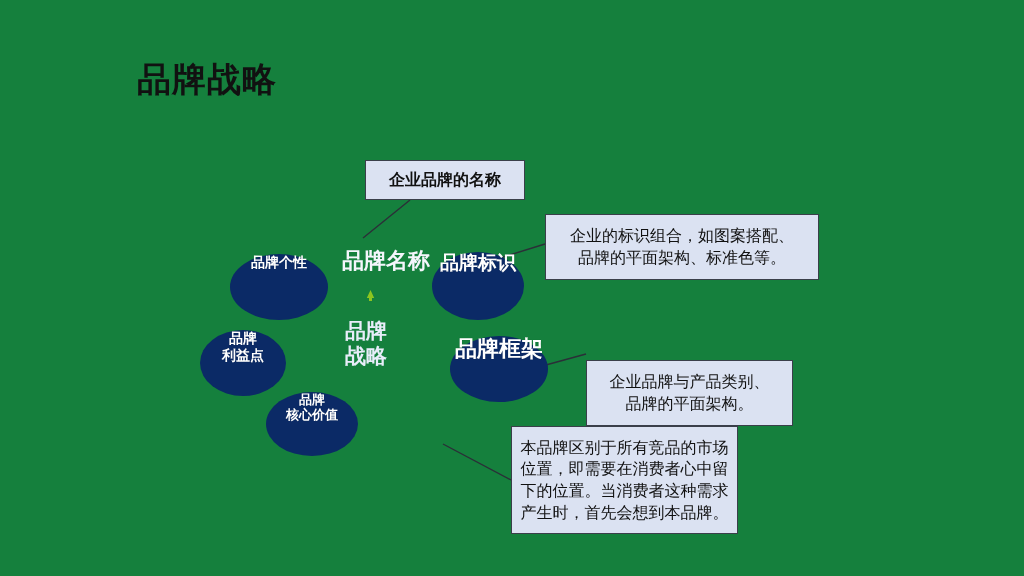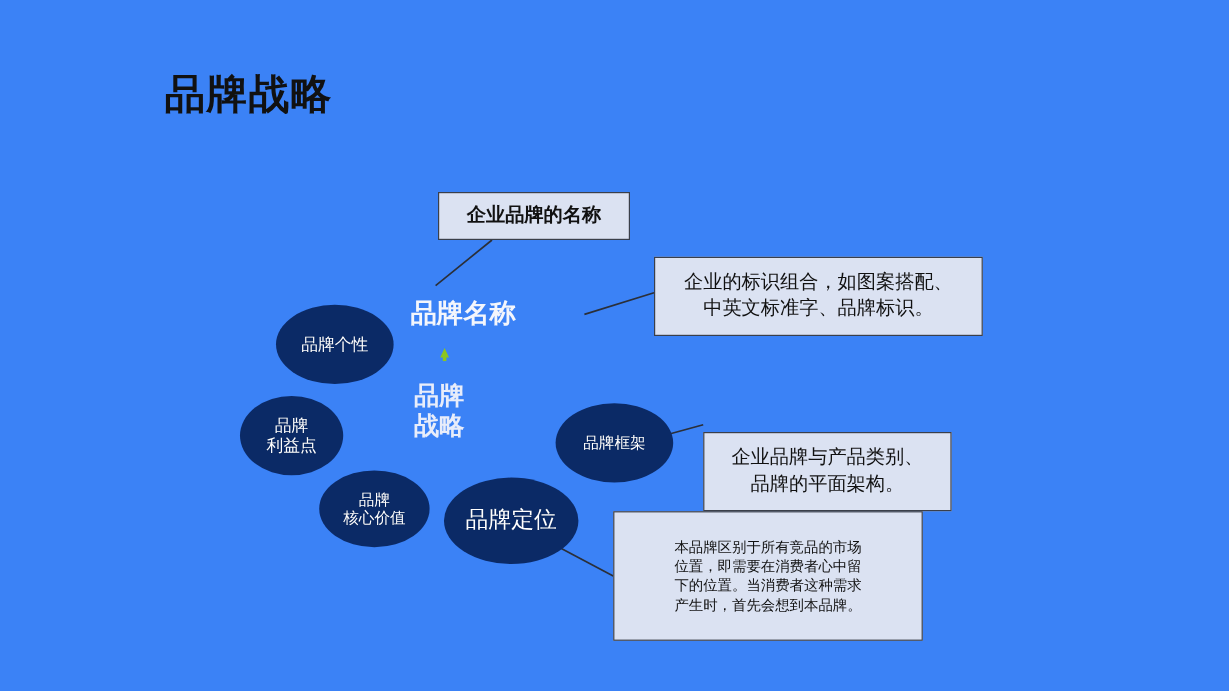--- a/index.html
+++ b/index.html
@@ -12,21 +12,21 @@
     height: 576px;
     background: #dbe2f2;
     font-family: "Liberation Sans", "DejaVu Sans", sans-serif;
     overflow: hidden;
     position: relative;
   }
   #slide {
     position: relative;
     width: 1024px;
     height: 576px;
-    background: #3b82f6;
+    background: #15803d;
     overflow: hidden;
   }
 
   
   #slide-title {
     position: absolute;
     left: 137px;
     top: 57px;
     font-size: 34px;
     font-weight: bold;
@@ -45,40 +45,40 @@
     height: 576px;
     pointer-events: none;
   }
 
   
   .node {
     position: absolute;
     background: #0b2a66;
     border-radius: 50%;
     display: flex;
-    align-items: center;
+    align-items: flex-start;
     justify-content: center;
     color: #ffffff;
-    font-weight: normal;
+    font-weight: bold;
     text-align: center;
     line-height: 1.18;
     box-sizing: border-box;
   }
   .node .node-label {
     display: block;
     white-space: pre-line;
     text-shadow: 0 0 1px rgba(0,0,0,0.25);
   }
 
   
   #node-personality   { left: 230px; top: 254px; width: 98px;  height: 66px;  font-size: 14px; }
   #node-benefit       { left: 200px; top: 330px; width: 86px;  height: 66px;  font-size: 14px; }
   #node-corevalue     { left: 266px; top: 392px; width: 92px;  height: 64px;  font-size: 13px; }
   #node-positioning   { left: 370px; top: 398px; width: 112px; height: 72px;  font-size: 19px; }
-  #node-framework     { left: 463px; top: 336px; width: 98px;  height: 66px;  font-size: 13px; }
+  #node-framework     { left: 450px; top: 336px; width: 98px;  height: 66px;  font-size: 22px; }
   #node-logo          { left: 432px; top: 252px; width: 92px;  height: 68px;  font-size: 19px; }
 
   
   #node-framework .node-label { white-space: nowrap; }
   #node-logo .node-label      { white-space: nowrap; }
   #node-positioning .node-label { white-space: nowrap; }
 
   
   .ghost-label {
     position: absolute;
@@ -126,21 +126,21 @@
     padding: 4px 8px;
   }
   .callout .callout-text {
     display: block;
     white-space: pre-line;
   }
 
   #callout-name      { left: 365px; top: 160px; width: 160px; height: 40px;  font-size: 16px; font-weight: bold; }
   #callout-logo      { left: 545px; top: 214px; width: 274px; height: 66px;  font-size: 16px; }
   #callout-framework { left: 586px; top: 320px; width: 207px; height: 66px;  font-size: 16px; margin-top: 40px; }
-  #callout-position  { left: 511px; top: 426px; width: 258px; height: 108px; font-size: 12px; }
+  #callout-position  { left: 511px; top: 426px; width: 227px; height: 108px; font-size: 16px; }
 </style>
 </head>
 <body>
 
 <div id="slide">
 
   <div id="slide-title">品牌战略</div>
 
   <svg id="connectors" viewBox="0 0 1024 576" xmlns="http://www.w3.org/2000/svg">
 
@@ -169,36 +169,36 @@
   <div class="node" id="node-benefit">
     <span class="node-label">品牌
 利益点</span>
   </div>
 
   <div class="node" id="node-corevalue">
     <span class="node-label">品牌
 核心价值</span>
   </div>
 
-  <div class="node" id="node-positioning">
-    <span class="node-label">品牌定位</span>
-  </div>
 
   <div class="node" id="node-framework">
     <span class="node-label">品牌框架</span>
   </div>
 
+  <div class="node" id="node-logo">
+    <span class="node-label">品牌标识</span>
+  </div>
 
   <div class="callout" id="callout-name">
     <span class="callout-text">企业品牌的名称</span>
   </div>
 
   <div class="callout" id="callout-logo">
     <span class="callout-text">企业的标识组合，如图案搭配、
-中英文标准字、品牌标识。</span>
+品牌的平面架构、标准色等。</span>
   </div>
 
   <div class="callout" id="callout-framework">
     <span class="callout-text">企业品牌与产品类别、
 品牌的平面架构。</span>
   </div>
 
   <div class="callout" id="callout-position">
     <span class="callout-text">本品牌区别于所有竞品的市场
 位置，即需要在消费者心中留

